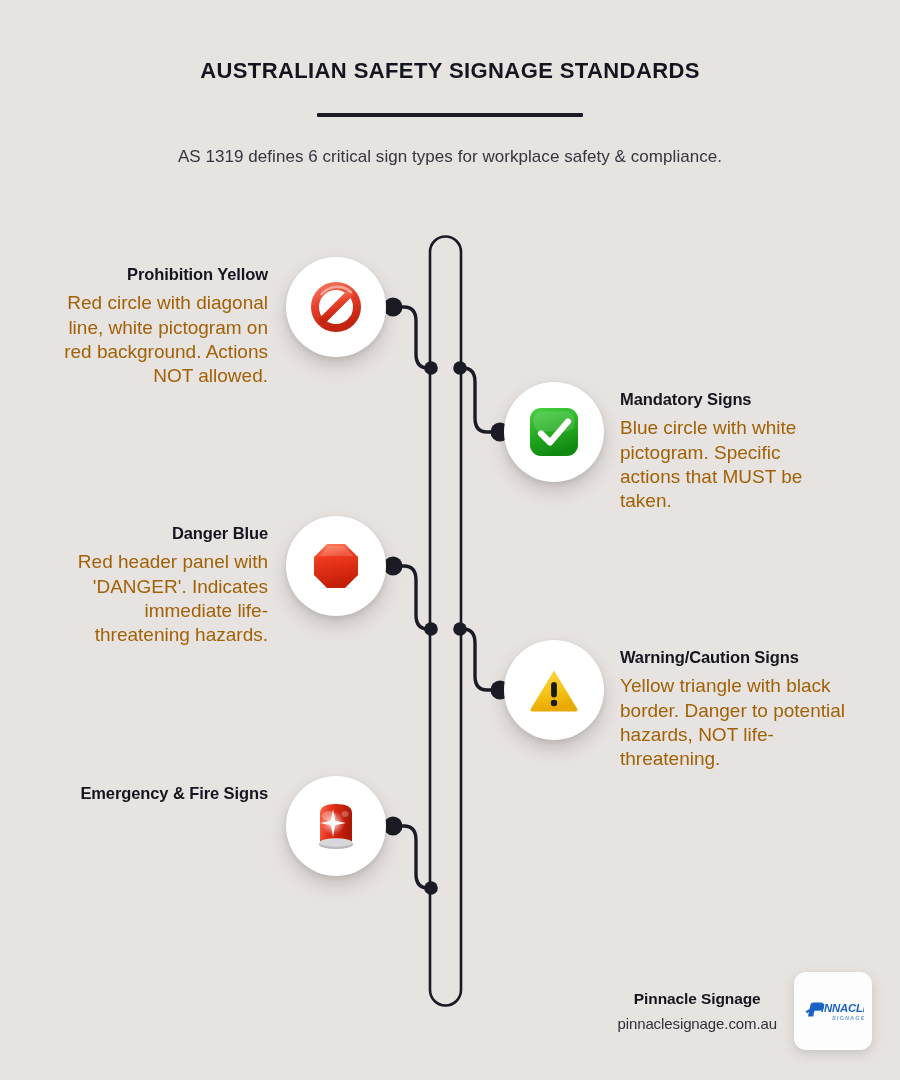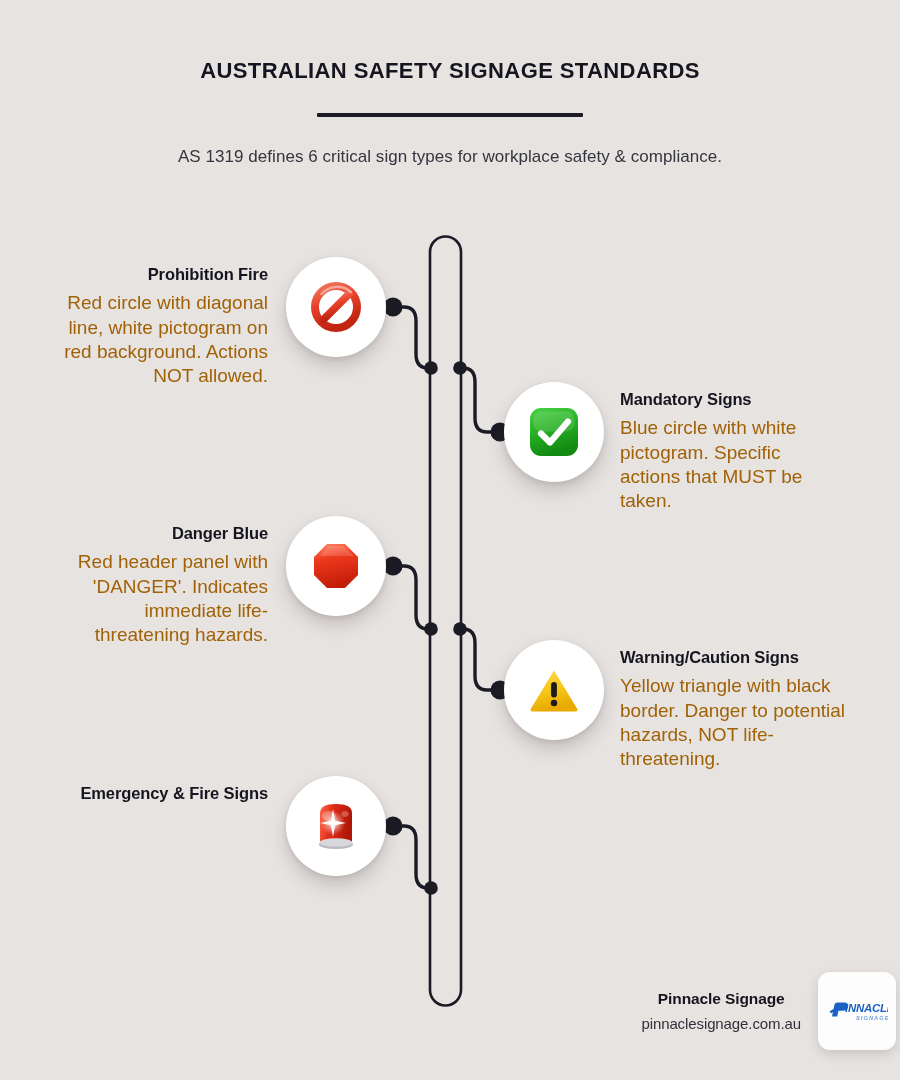--- a/index.html
+++ b/index.html
@@ -123,21 +123,21 @@
   .item-desc {
     margin-top: 7px;
     font-size: 19px;
     line-height: 1.28;
     color: #a16207;
   }
 
   
   .footer {
     position: absolute;
-    left: 506px;
+    left: 482px;
     top: 968px;
     width: 390px;
     height: 86px;
     display: flex;
     align-items: center;
     justify-content: flex-end;
     gap: 17px;
   }
 
   .footer-text { text-align: center; }
@@ -204,21 +204,21 @@
     <circle cx="500" cy="690" r="9.5" fill="#1b1b25"></circle>
     <circle cx="460" cy="629" r="6.8" fill="#1b1b25"></circle>
 
     <path d="M392,826 L404,826 Q416,826 416,840 L416,874 Q416,888 428,888 L431,888" fill="none" stroke="#1b1b25" stroke-width="3.4" stroke-linecap="round"></path>
     <circle cx="393" cy="826" r="9.5" fill="#1b1b25"></circle>
     <circle cx="431" cy="888" r="6.8" fill="#1b1b25"></circle>
   </svg>
 
   <div class="row left" style="top:307px">
     <div class="txt">
-      <div class="item-title">Prohibition Fire</div>
+      <div class="item-title">Prohibition Yellow</div>
       <div class="item-desc">Red circle with diagonal line, white pictogram on red background. Actions NOT allowed.</div>
     </div>
     <div class="bubble">
       <svg width="56" height="56" viewBox="0 0 56 56">
         <defs>
           <linearGradient id="gProhib" x1="0" y1="0" x2="0.35" y2="1">
             <stop offset="0%" stop-color="#f0765c"></stop>
             <stop offset="45%" stop-color="#e8402a"></stop>
             <stop offset="100%" stop-color="#c22410"></stop>
           </linearGradient>

